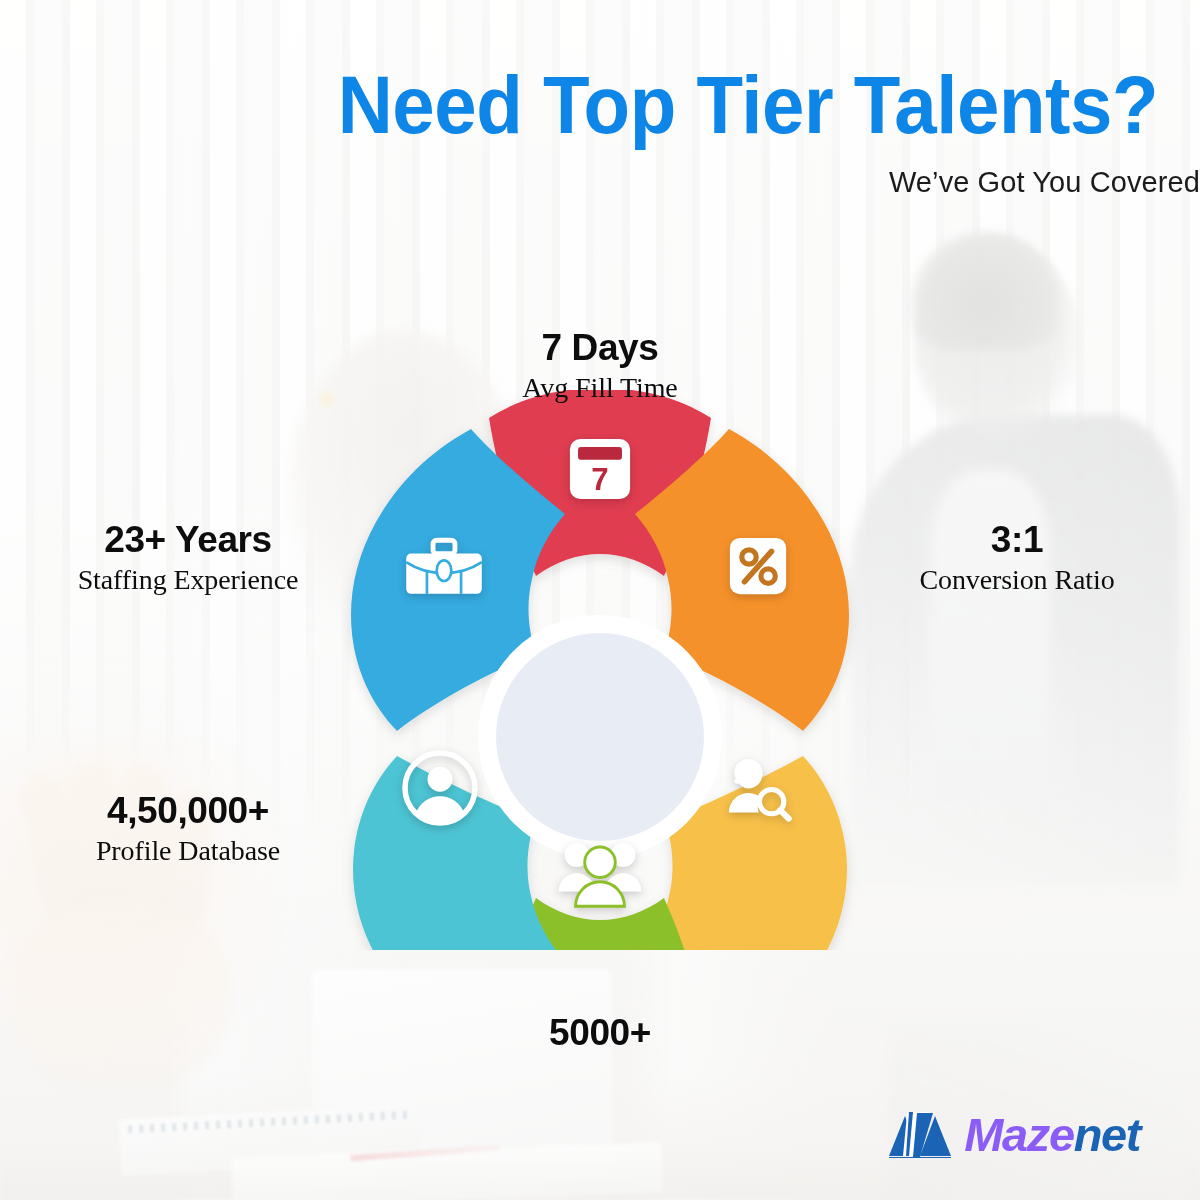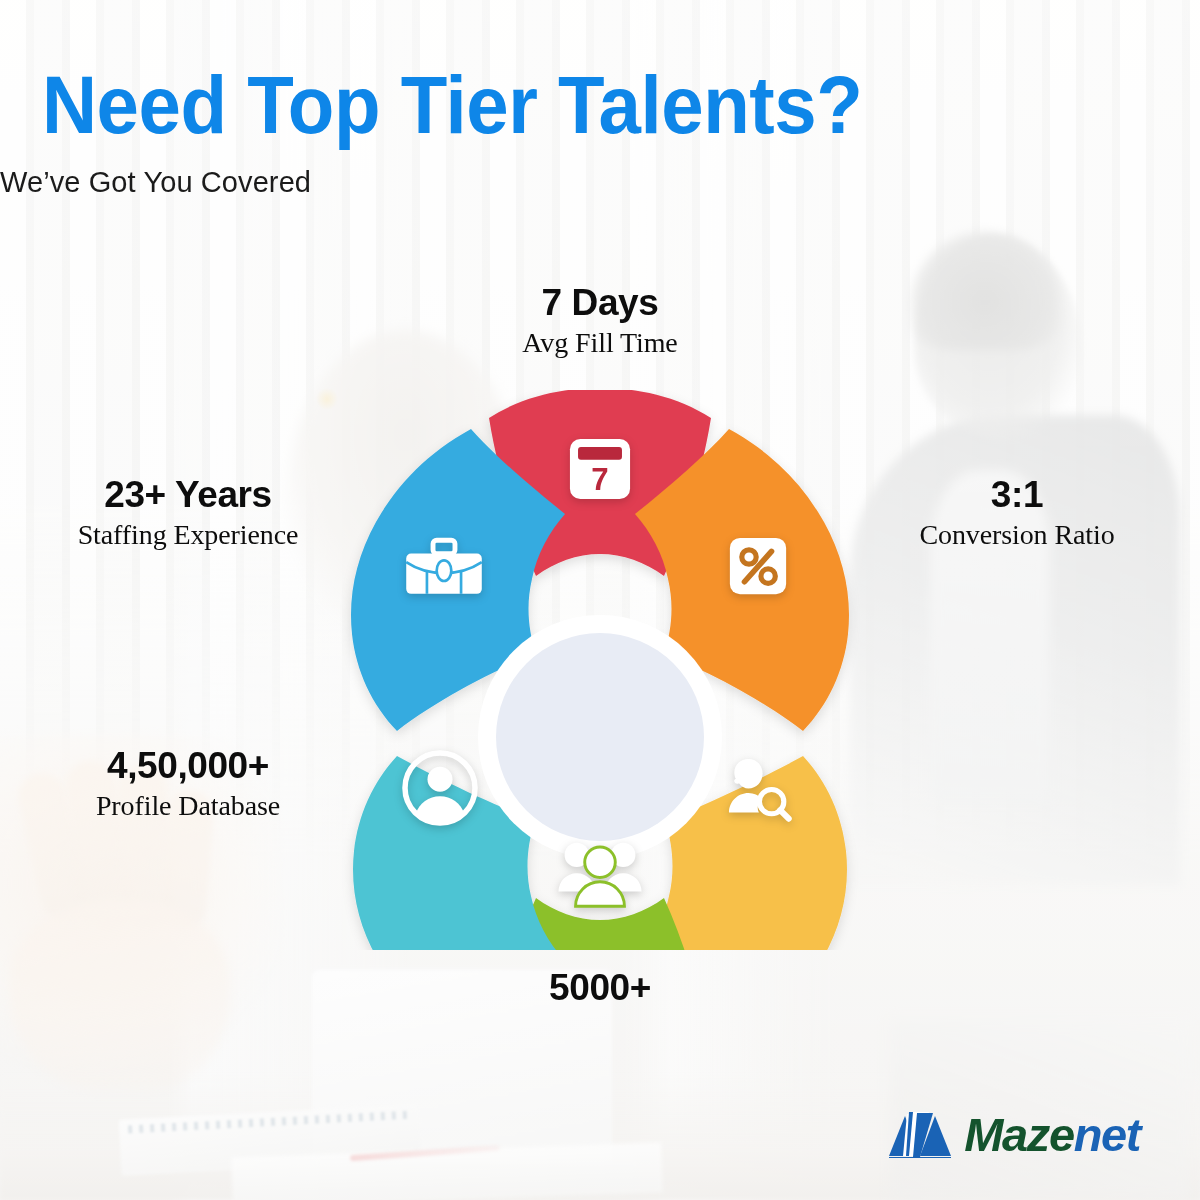--- a/index.html
+++ b/index.html
@@ -224,21 +224,21 @@
       rgba(255,255,255,0.62) 0%,
       rgba(255,255,255,0.58) 35%,
       rgba(255,255,255,0.55) 70%,
       rgba(255,255,255,0.50) 100%);
   }
 
   
   .header {
     position: absolute;
     left: 0; right: 0; top: 64px;
-    text-align: left;
+    text-align: right;
     z-index: 5;
   }
   .title {
     font-size: 82px;
     line-height: 1.0;
     font-weight: 700;
     letter-spacing: -0.5px;
     color: #0e86e8;
     font-family: "Liberation Sans Narrow", "Liberation Sans", sans-serif;
     transform: scaleX(0.93);
@@ -270,20 +270,21 @@
     justify-content: center;
     filter: drop-shadow(0 3px 4px rgba(0,0,0,0.18));
   }
 
   
   .stat {
     position: absolute;
     z-index: 6;
     text-align: center;
     color: #0d0d0d;
+    margin-top: 45px;
   }
   .stat .value {
     font-weight: 700;
     font-size: 37px;
     line-height: 1.18;
     letter-spacing: -0.4px;
   }
   .stat .label {
     font-weight: 400;
     font-size: 28px;
@@ -311,21 +312,21 @@
   }
   .logo-mark { width: 62px; height: 48px; display: block; }
   .logo-text {
     font-size: 47px;
     font-weight: 700;
     font-style: italic;
     letter-spacing: -1.4px;
     line-height: 1;
     white-space: nowrap;
   }
-  .logo-maze { color: #14532d; }
+  .logo-maze { color: #8b5cf6; }
   .logo-net  { color: #1a63b5; }
 </style>
 </head>
 <body>
 
 <div id="poster">
 
   <div class="bg-layer bg-base"></div>
   <div class="bg-layer bg-panes"></div>
   <div class="bg-layer bg-blinds"></div>

